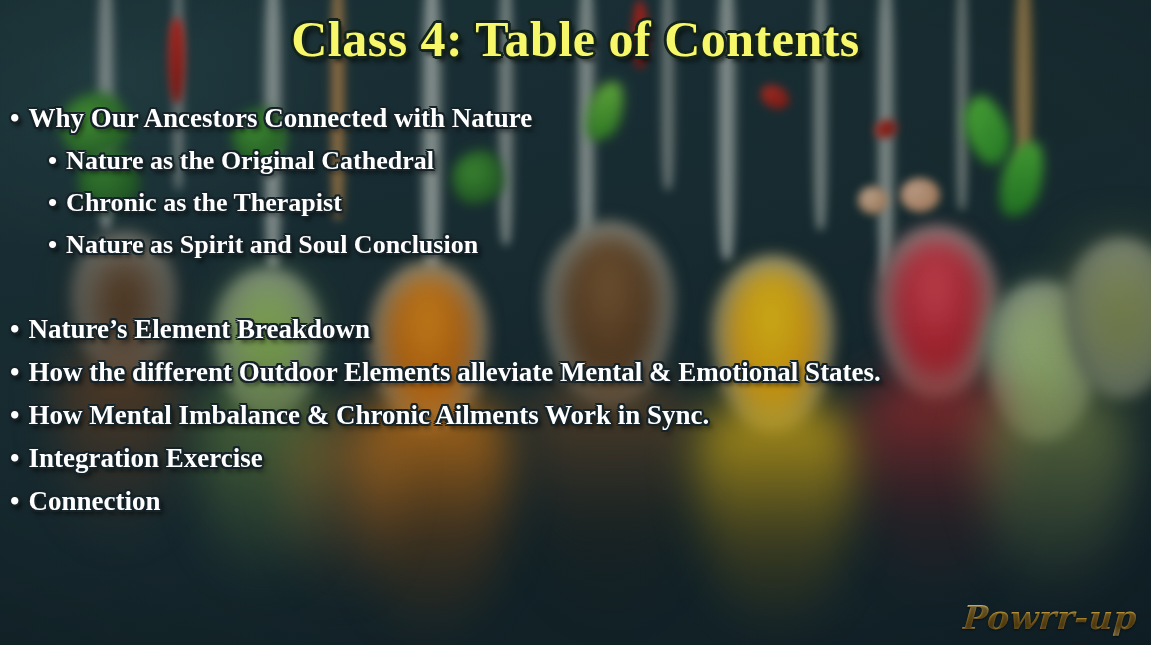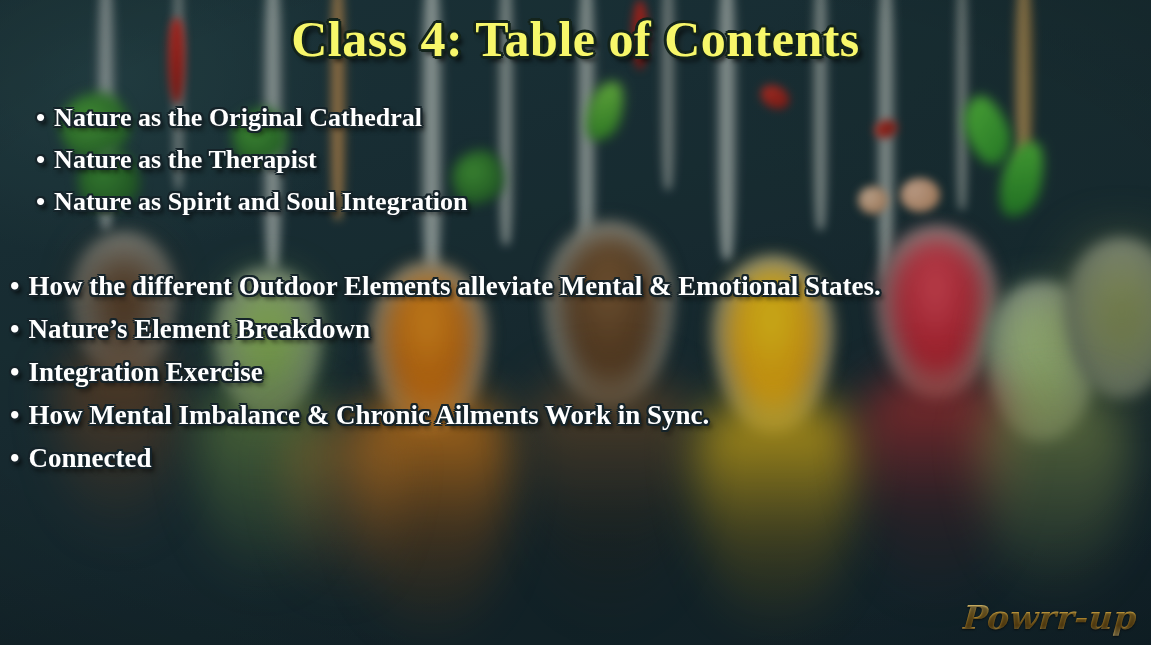--- a/index.html
+++ b/index.html
@@ -120,21 +120,21 @@
     white-space: nowrap;
     text-shadow:
       -1.6px -1.6px 0 #16242a, 1.6px -1.6px 0 #16242a,
       -1.6px 1.6px 0 #16242a, 1.6px 1.6px 0 #16242a,
       -2.2px 0 0 #16242a, 2.2px 0 0 #16242a,
       0 -2.2px 0 #16242a, 0 2.2px 0 #16242a,
       3px 4px 5px rgba(0,0,0,0.8);
   }
   .item .dot { margin-right: 9px; }
   .lvl1 { padding-left: 10px; margin-bottom: 16px; font-size: 27px; }
-  .lvl2 { padding-left: 36px; margin-bottom: 16px; font-size: 26px; }
+  .lvl2 { padding-left: 48px; margin-bottom: 16px; font-size: 26px; }
   .group-gap { height: 42px; }
 
   .watermark {
     position: absolute;
     right: 14px;
     bottom: 8px;
     font-family: "DejaVu Serif", "Liberation Serif", serif;
     font-style: italic;
     font-weight: bold;
     font-size: 33px;
@@ -220,54 +220,57 @@
     <div class="darken"></div>
     <div class="vignette"></div>
   </div>
 
   <div id="content">
 
     <div class="title">Class 4: Table of Contents</div>
 
     <div class="bullets">
 
+      <div class="item lvl1">
+        <span class="dot">•</span><span>Why Our Ancestors Connected with Nature</span>
+      </div>
 
 
       <div class="item lvl2">
         <span class="dot">•</span><span>Nature as the Original Cathedral</span>
       </div>
 
 
       <div class="item lvl2">
-        <span class="dot">•</span><span>Nature as the Therapist</span>
+        <span class="dot">•</span><span>Chronic as the Therapist</span>
       </div>
 
       <div class="item lvl2">
-        <span class="dot">•</span><span>Nature as Spirit and Soul Integration</span>
+        <span class="dot">•</span><span>Nature as Spirit and Soul Conclusion</span>
       </div>
 
       <div class="group-gap"></div>
 
       <div class="item lvl1">
+        <span class="dot">•</span><span>Nature’s Element Breakdown</span>
+      </div>
+
+      <div class="item lvl1">
         <span class="dot">•</span><span>How the different Outdoor Elements alleviate Mental &amp; Emotional States.</span>
       </div>
 
       <div class="item lvl1">
-        <span class="dot">•</span><span>Nature’s Element Breakdown</span>
+        <span class="dot">•</span><span>How Mental Imbalance &amp; Chronic Ailments Work in Sync.</span>
       </div>
 
       <div class="item lvl1">
         <span class="dot">•</span><span>Integration Exercise</span>
       </div>
 
       <div class="item lvl1">
-        <span class="dot">•</span><span>How Mental Imbalance &amp; Chronic Ailments Work in Sync.</span>
-      </div>
-
-      <div class="item lvl1">
-        <span class="dot">•</span><span>Connected</span>
+        <span class="dot">•</span><span>Connection</span>
       </div>
 
     </div>
 
     <div class="watermark">Powrr-up</div>
   </div>
 </div>
 
 </body></html>

